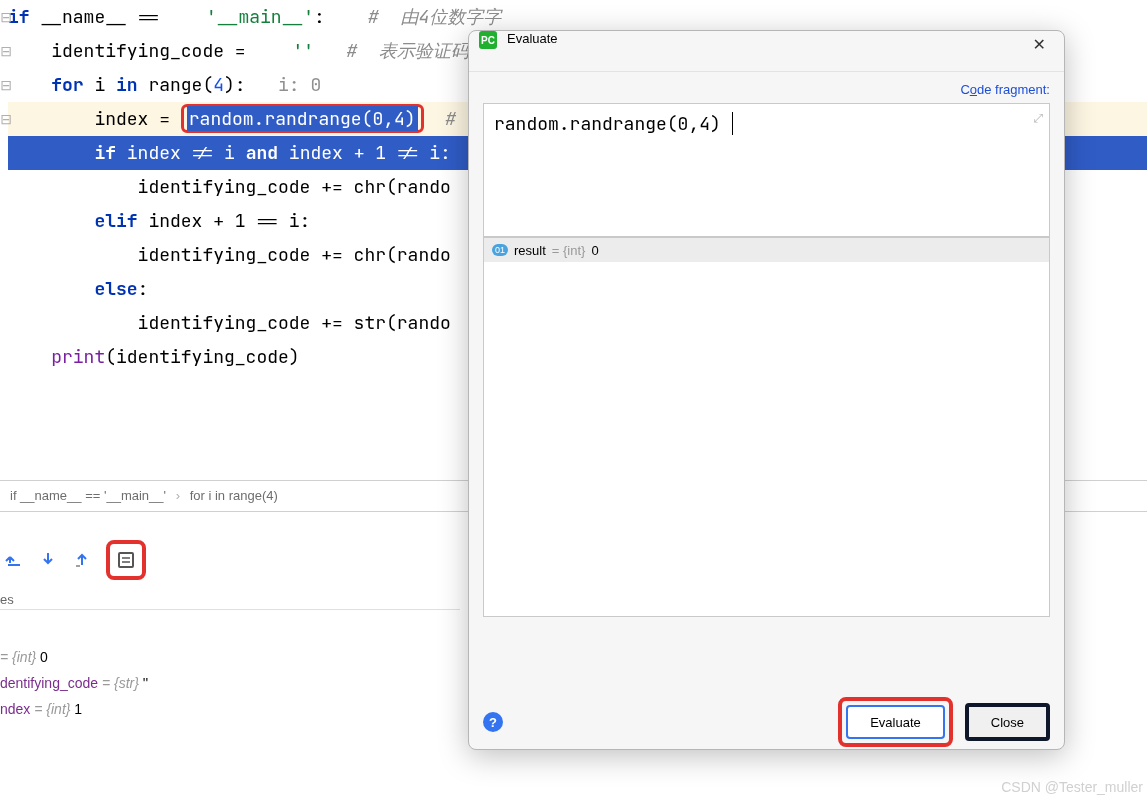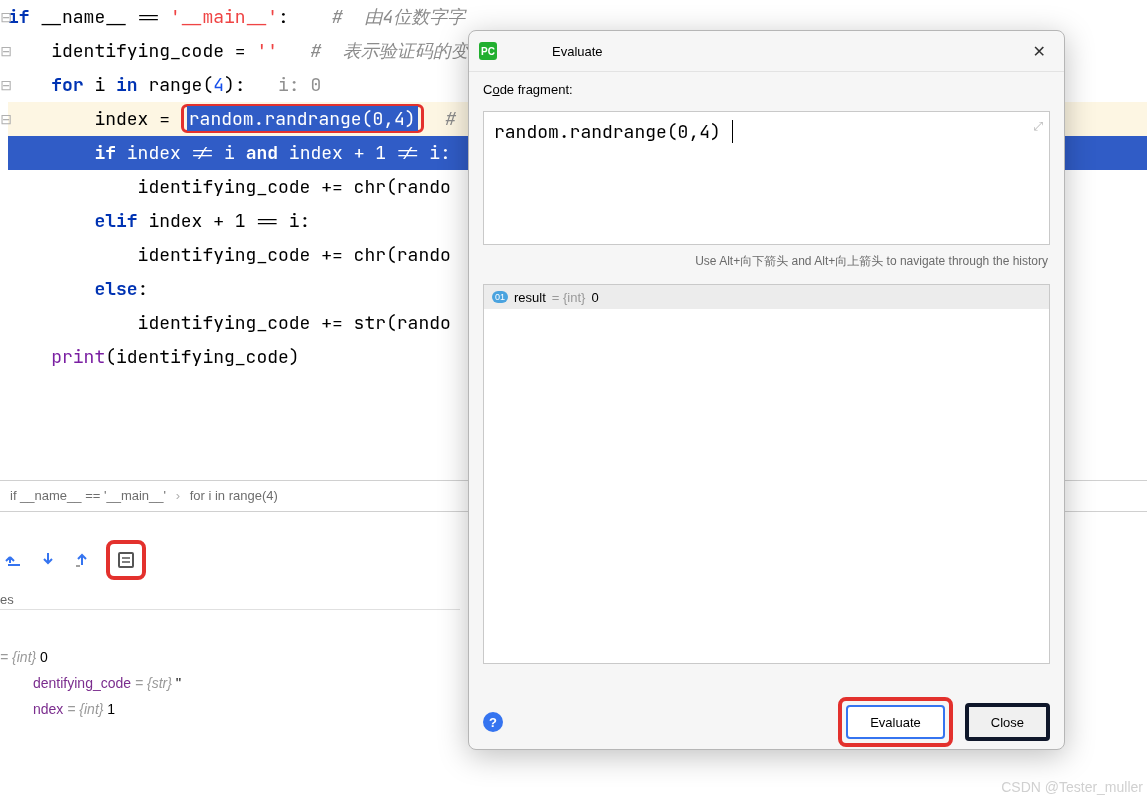--- a/index.html
+++ b/index.html
@@ -1,51 +1,51 @@
 <!DOCTYPE html>
 <html><head>
 <meta charset="utf-8">
 <style>
   html,body{margin:0;padding:0;width:1147px;height:801px;background:#fff;font-family:"Segoe UI",Arial,sans-serif;font-size:14px;overflow:hidden;color:#000;}
   .code-area{position:absolute;left:0;top:0;right:0;height:470px;background:#fff;}
   pre.code{margin:0;padding:0 0 0 8px;font-family:"Consolas","JetBrains Mono",monospace;font-size:18px;line-height:34px;}
   .kw{color:#0033b3;font-weight:bold;}
   .fn{color:#7a1fa2;}
-  .str{color:#ef4444;}
+  .str{color:#15803d;margin-left:36px;}
   .num{color:#1750eb;}
   .cm{color:#8c8c8c;font-style:italic;}
   .builtin{color:#000;}
   .ident{color:#000;}
   .dim{color:#909090;}
   .hl-line{background:#fdf6e3;display:inline-block;width:100%;}
   .exec-line{background:#305cc6;color:#fff;display:inline-block;width:100%;}
   .exec-line .kw{color:#fff;font-weight:bold;}
   .sel{background:#305cc6;color:#fff;padding:1px 2px;}
   .redbox{border:3px solid #e3312d;border-radius:6px;padding:0 3px;}
   .fold{position:absolute;left:0;color:#b0b0b0;font-size:14px;line-height:34px;}
   .fold span{display:block;text-align:center;width:12px;}
   .breadcrumb{position:absolute;left:0;top:480px;width:100%;height:30px;border-top:1px solid #d0d0d0;border-bottom:1px solid #d0d0d0;font-size:13px;color:#6e6e6e;line-height:30px;padding-left:10px;background:#fff;}
   .breadcrumb .sep{color:#b0b0b0;margin:0 6px;}
   .toolbar{position:absolute;left:0;top:540px;height:40px;display:flex;align-items:center;gap:14px;padding-left:4px;}
   .tb-icon{width:20px;height:20px;display:flex;align-items:center;justify-content:center;color:#3574f0;cursor:pointer;}
   .tb-icon.muted{color:#a0a0a0;}
   .tb-red{border:4px solid #e3312d;border-radius:8px;padding:6px;}
   .vars-head{position:absolute;left:0;top:590px;font-size:13px;color:#666;padding:2px 0;border-bottom:1px solid #e0e0e0;width:460px;}
   .vars{position:absolute;left:0;top:644px;font-size:14px;line-height:26px;}
-  .vars .vname{color:#7b2d8e;padding-left:33px;}
+  .vars .vname{color:#7b2d8e;}
   .vars .vtype{color:#9a9a9a;font-style:italic;}
   .vars .row{white-space:nowrap;}
   
   .dialog{position:absolute;left:468px;top:30px;width:595px;height:718px;background:#f6f6f6;border:1px solid #b6b6b6;border-radius:8px;box-shadow:0 6px 30px rgba(0,0,0,.25);}
-  .dlg-title{display:flex;align-items:center;height:40px;padding:0 10px;border-bottom:1px solid #e3e3e3;gap:45px;}
+  .dlg-title{display:flex;height:40px;padding:0 10px;border-bottom:1px solid #e3e3e3;}
   .dlg-title .app-ico{width:18px;height:18px;background:#21af2f;border-radius:3px;margin-right:10px;display:flex;align-items:center;justify-content:center;color:#fff;font-size:10px;font-weight:bold;}
   .dlg-title .ttl{font-size:13px;}
   .dlg-title .x{margin-left:auto;font-size:16px;color:#333;cursor:pointer;padding:4px 8px;}
   .dlg-body{padding:10px 14px 0 14px;}
-  .lbl{font-size:13px;color:#000000;margin-bottom:14px;}
+  .lbl{font-size:13px;color:#1d4ed8;margin-bottom:6px;text-align:right;}
   .lbl u{text-decoration:underline;}
   .frag{width:100%;height:134px;background:#fff;border:1px solid #c9c9c9;position:relative;padding:8px 10px;box-sizing:border-box;font-family:"Consolas","JetBrains Mono",monospace;font-size:18px;}
   .frag .caret{border-right:1px solid #000;}
   .frag .exp{position:absolute;top:6px;right:6px;color:#b6b6b6;font-size:12px;cursor:pointer;}
   .hint{font-size:12px;color:#6b6b6b;text-align:right;margin:8px 2px 14px 0;}
   .res-lbl{font-size:13px;margin-bottom:4px;}
   .result-box{width:100%;height:380px;background:#fff;border:1px solid #c9c9c9;box-sizing:border-box;}
   .res-row{background:#ececec;height:24px;display:flex;align-items:center;padding:0 8px;font-size:13px;gap:6px;}
   .res-row .badge{background:#4aa3df;color:#fff;font-size:9px;padding:1px 3px;border-radius:6px;}
   .res-row .rname{color:#000000;}
@@ -135,21 +135,20 @@
     <div class="app-ico">PC</div>
     <div class="ttl">Evaluate</div>
     <div class="x">✕</div>
   </div>
   <div class="dlg-body">
     <div class="lbl"><span>C</span><u>o</u><span>de fragment:</span></div>
     <div class="frag">
       <span>random.randrange(0,4)</span><span class="caret">&nbsp;</span>
       <span class="exp">⤢</span>
     </div>
-    <div class="hint">Use Alt+向下箭头 and Alt+向上箭头 to navigate through the history</div>
     <div class="result-box">
       <div class="res-row">
         <span class="badge">01</span>
         <span class="rname">result</span>
           <span class="rtype"> = {int} </span>
           <span>0</span>
       </div>
     </div>
   </div>
   <div class="dlg-foot">

